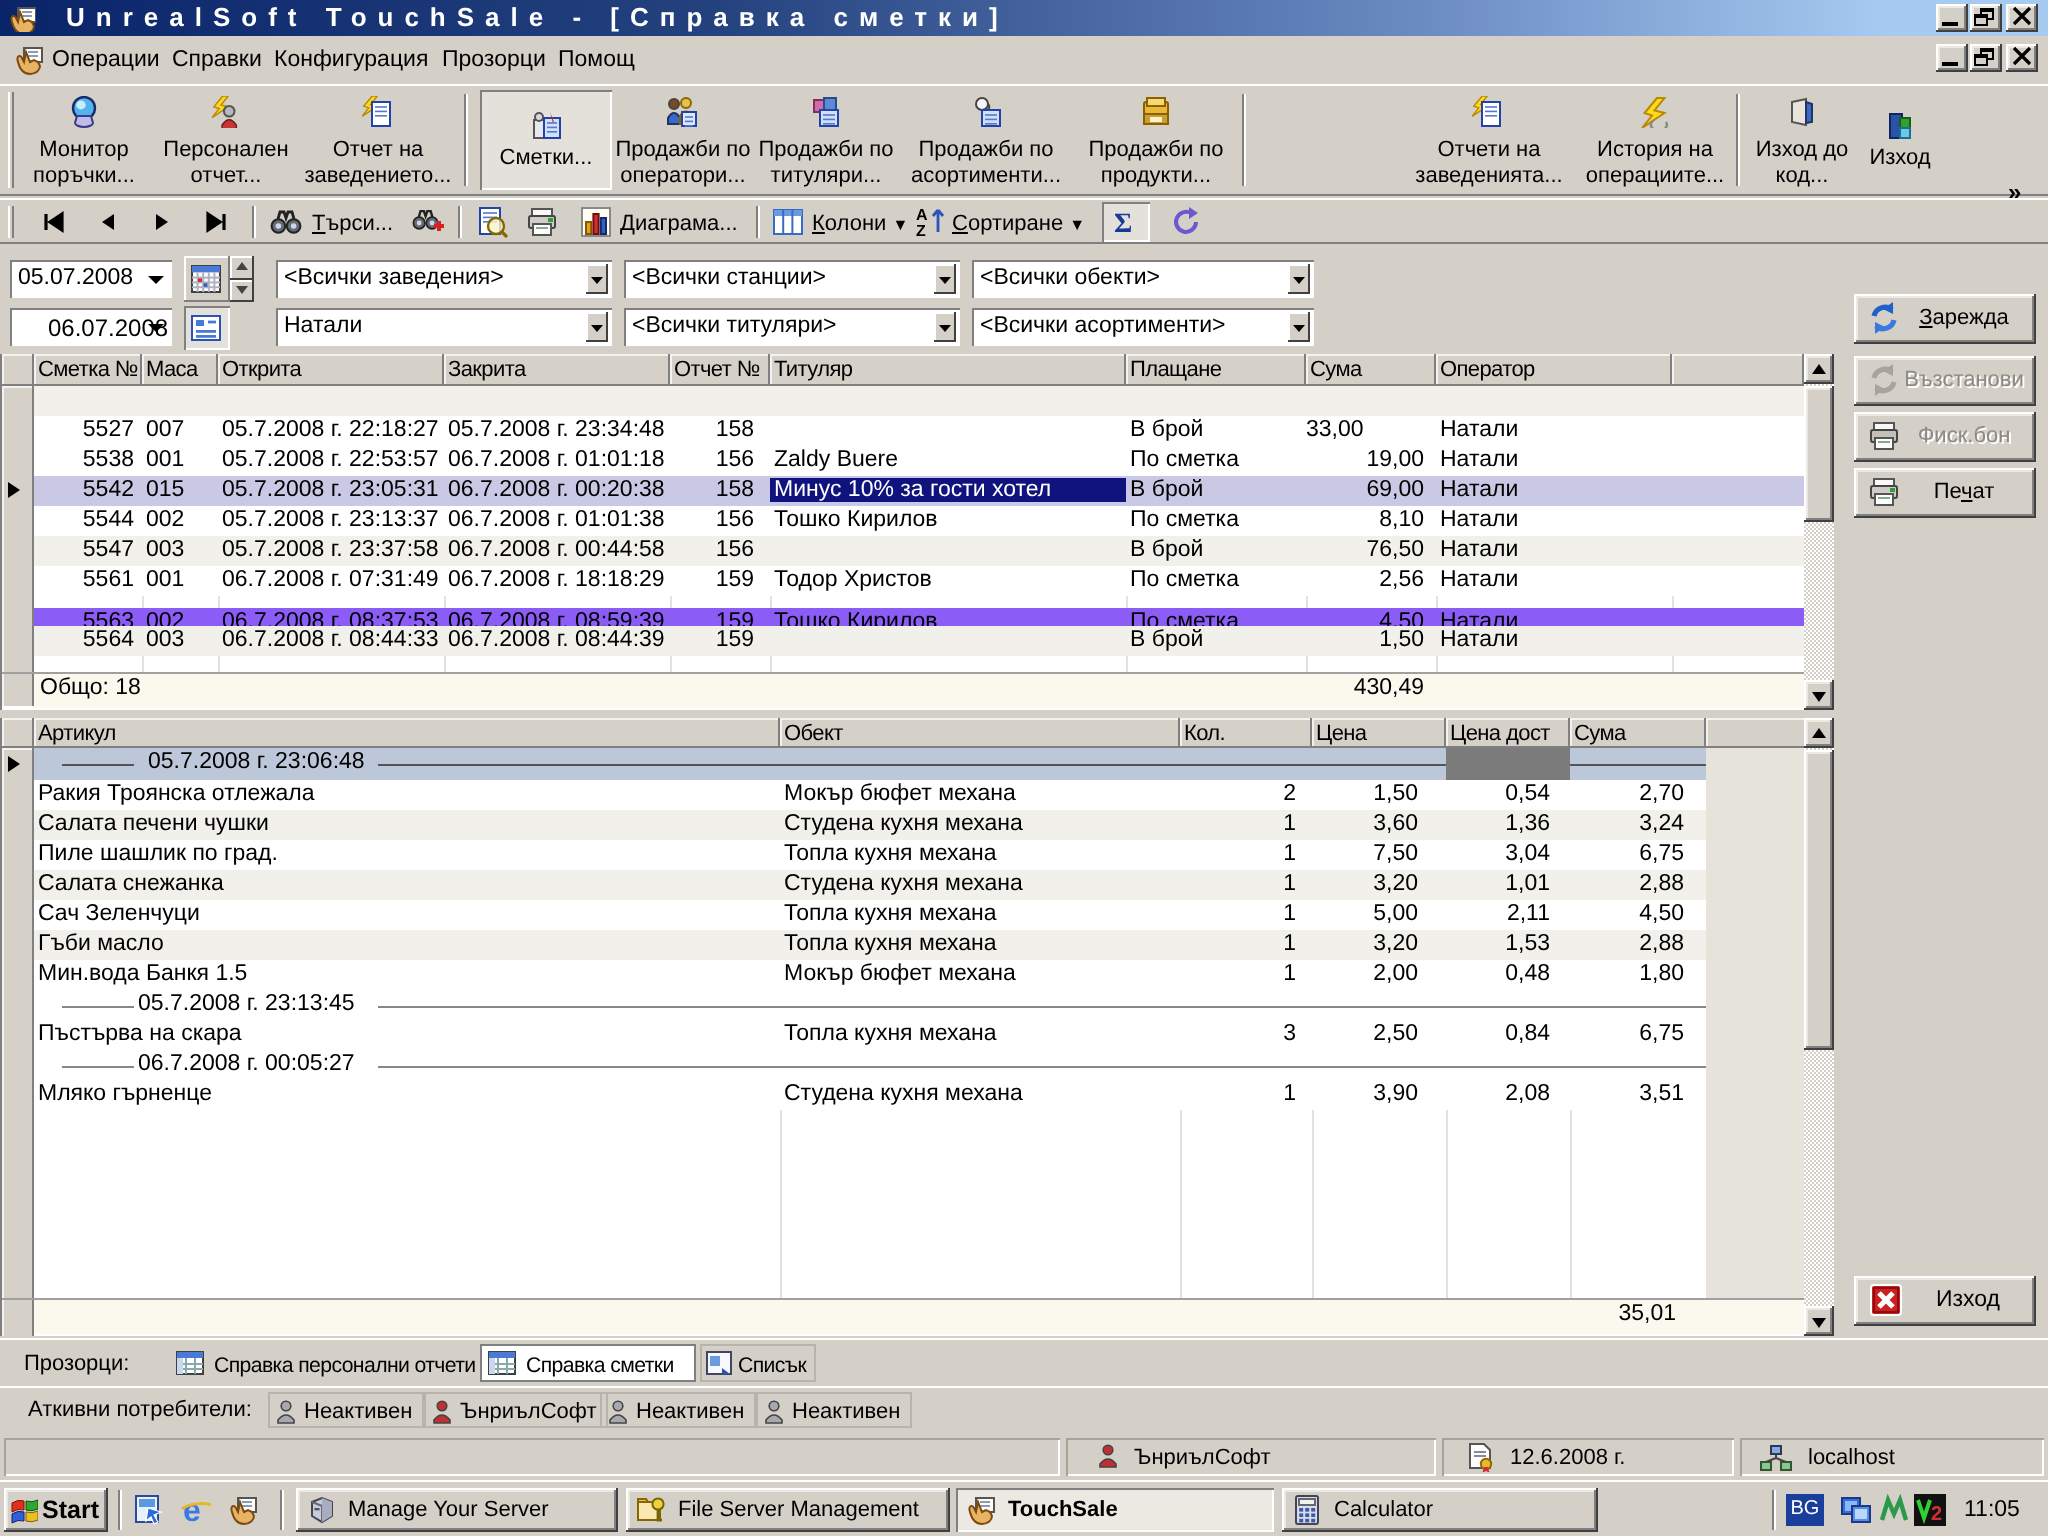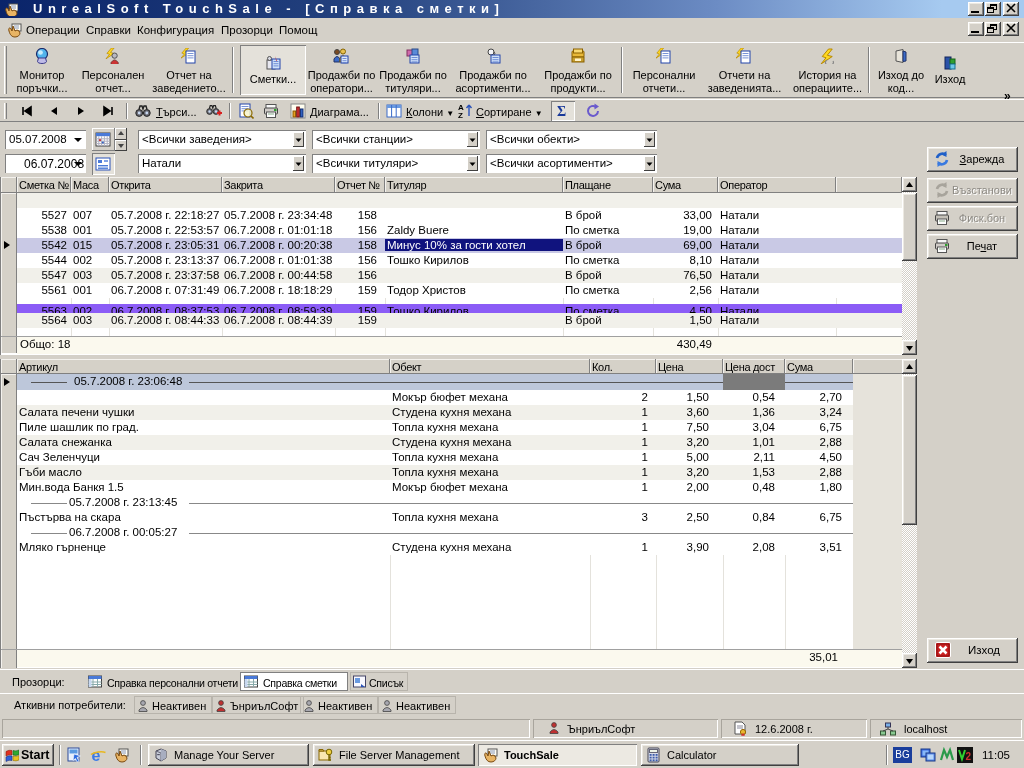--- a/index.html
+++ b/index.html
@@ -147,31 +147,20 @@
 <div class="a" style="left:537px;top:2px;width:82px;height:50px;">
 <svg class="a" style="left:33px;top:3px" width="16" height="16" viewBox="0 0 16 16">
         <rect x="2" y="3" width="12" height="6" rx="1" fill="#e8b838" stroke="#8a6000"></rect>
         <rect x="3.5" y="1" width="9" height="4" fill="#f8d870" stroke="#8a6000"></rect>
         <rect x="2" y="9" width="12" height="5" fill="#c8a030" stroke="#8a6000"></rect>
         <rect x="5" y="10.5" width="6" height="2.5" fill="#fff2c8"></rect>
       </svg>
 <div class="a ctext" style="left:0;top:24px;width:82px;">Продажби по</div>
 <div class="a ctext" style="left:0;top:37px;width:82px;">продукти...</div>
 </div>
-<div class="a" style="left:627px;top:2px;width:74px;height:50px;">
-<svg class="a" style="left:29px;top:3px" width="16" height="16" viewBox="0 0 16 16">
-        <path transform="translate(0,0) scale(0.85)" d="M6 0 L1 6 L4 7 L0 12 L9 6 L5 5 L9 0 Z" fill="#ffd820" stroke="#b88a00" stroke-width="0.8"></path>
-        <rect x="5" y="3" width="9" height="12" fill="#fff" stroke="#2244aa"></rect>
-        <line x1="6.5" y1="5.5" x2="12.5" y2="5.5" stroke="#5577cc" stroke-width="0.8"></line>
-        <line x1="6.5" y1="7.7" x2="12.5" y2="7.7" stroke="#5577cc" stroke-width="0.8"></line>
-        <line x1="6.5" y1="9.9" x2="12.5" y2="9.9" stroke="#5577cc" stroke-width="0.8"></line>
-      </svg>
-<div class="a ctext" style="left:0;top:24px;width:74px;">Персонални</div>
-<div class="a ctext" style="left:0;top:37px;width:74px;">отчети...</div>
-</div>
 <div class="a" style="left:702px;top:2px;width:85px;height:50px;">
 <svg class="a" style="left:34px;top:3px" width="16" height="16" viewBox="0 0 16 16">
         <path transform="translate(0,0) scale(0.85)" d="M6 0 L1 6 L4 7 L0 12 L9 6 L5 5 L9 0 Z" fill="#ffd820" stroke="#b88a00" stroke-width="0.8"></path>
         <rect x="5" y="3" width="9" height="12" fill="#fff" stroke="#2244aa"></rect>
         <line x1="6.5" y1="5.5" x2="12.5" y2="5.5" stroke="#5577cc" stroke-width="0.8"></line>
         <line x1="6.5" y1="7.7" x2="12.5" y2="7.7" stroke="#5577cc" stroke-width="0.8"></line>
         <line x1="6.5" y1="9.9" x2="12.5" y2="9.9" stroke="#5577cc" stroke-width="0.8"></line>
       </svg>
 <div class="a ctext" style="left:0;top:24px;width:85px;">Отчети на</div>
 <div class="a ctext" style="left:0;top:37px;width:85px;">заведенията...</div>
@@ -412,21 +401,21 @@
 <div class="cell gridtxt" style="left:701px;width:118px;padding-left:2px;"></div>
 </div>
 <div class="a" style="left:16px;top:31px;width:886px;height:15px;background:#fff;">
 <div class="cell gridtxt" style="left:0px;width:54px;text-align:right;padding-right:4px;">5527</div>
 <div class="cell gridtxt" style="left:54px;width:38px;padding-left:2px;">007</div>
 <div class="cell gridtxt" style="left:92px;width:113px;padding-left:2px;">05.7.2008 г. 22:18:27</div>
 <div class="cell gridtxt" style="left:205px;width:113px;padding-left:2px;">05.7.2008 г. 23:34:48</div>
 <div class="cell gridtxt" style="left:318px;width:46px;text-align:right;padding-right:4px;">158</div>
 <div class="cell gridtxt" style="left:368px;width:178px;padding-left:2px;"></div>
 <div class="cell gridtxt" style="left:546px;width:90px;padding-left:2px;">В брой</div>
-<div class="cell gridtxt" style="left:636px;width:63px;text-align:right;padding-right:4px;">33,00</div>
+<div class="cell gridtxt" style="left:636px;width:63px;padding-right:4px;">33,00</div>
 <div class="cell gridtxt" style="left:701px;width:118px;padding-left:2px;">Натали</div>
 </div>
 <div class="a" style="left:16px;top:46px;width:886px;height:15px;background:#fff;">
 <div class="cell gridtxt" style="left:0px;width:54px;text-align:right;padding-right:4px;">5538</div>
 <div class="cell gridtxt" style="left:54px;width:38px;padding-left:2px;">001</div>
 <div class="cell gridtxt" style="left:92px;width:113px;padding-left:2px;">05.7.2008 г. 22:53:57</div>
 <div class="cell gridtxt" style="left:205px;width:113px;padding-left:2px;">06.7.2008 г. 01:01:18</div>
 <div class="cell gridtxt" style="left:318px;width:46px;text-align:right;padding-right:4px;">156</div>
 <div class="cell gridtxt" style="left:368px;width:178px;padding-left:2px;">Zaldy Buere</div>
 <div class="cell gridtxt" style="left:546px;width:90px;padding-left:2px;">По сметка</div>
@@ -540,20 +529,21 @@
 <div class="a" style="left:852px;top:15px;width:50px;height:276px;background:#e6e3db;"></div>
 <div class="a" style="left:0;top:15px;width:16px;height:294px;background:#d5d1c8;box-shadow:inset -1px 0 #808080,inset 1px 1px #f4f2ee;"></div>
 <div class="a" style="left:16px;top:15px;width:836px;height:16px;background:#bdc7da;">
 <div class="a" style="left:14px;top:8px;width:36px;height:1px;background:#555;"></div>
 <div class="a gridtxt" style="left:57px;top:1px;">05.7.2008 г. 23:06:48</div>
 <div class="a" style="left:172px;top:8px;width:664px;height:1px;background:#555;"></div>
 <div class="a" style="left:706px;top:0;width:62px;height:16px;background:#7b7b7b;"></div>
 </div>
 <div class="a" style="left:3px;top:19px;width:0;height:0;border-left:6px solid #000;border-top:4px solid transparent;border-bottom:4px solid transparent;"></div>
 <div class="a" style="left:16px;top:31px;width:836px;height:15px;background:#fff;">
+<div class="cell gridtxt" style="left:0px;width:373px;padding-left:2px;">Ракия Троянска отлежала</div>
 <div class="cell gridtxt" style="left:373px;width:200px;padding-left:2px;">Мокър бюфет механа</div>
 <div class="cell gridtxt" style="left:573px;width:62px;text-align:right;padding-right:4px;">2</div>
 <div class="cell gridtxt" style="left:639px;width:57px;text-align:right;padding-right:4px;">1,50</div>
 <div class="cell gridtxt" style="left:706px;width:56px;text-align:right;padding-right:4px;">0,54</div>
 <div class="cell gridtxt" style="left:768px;width:61px;text-align:right;padding-right:4px;">2,70</div>
 </div>
 <div class="a" style="left:16px;top:46px;width:836px;height:15px;background:#f1f0ea;">
 <div class="cell gridtxt" style="left:0px;width:373px;padding-left:2px;">Салата печени чушки</div>
 <div class="cell gridtxt" style="left:373px;width:200px;padding-left:2px;">Студена кухня механа</div>
 <div class="cell gridtxt" style="left:573px;width:62px;text-align:right;padding-right:4px;">1</div>

